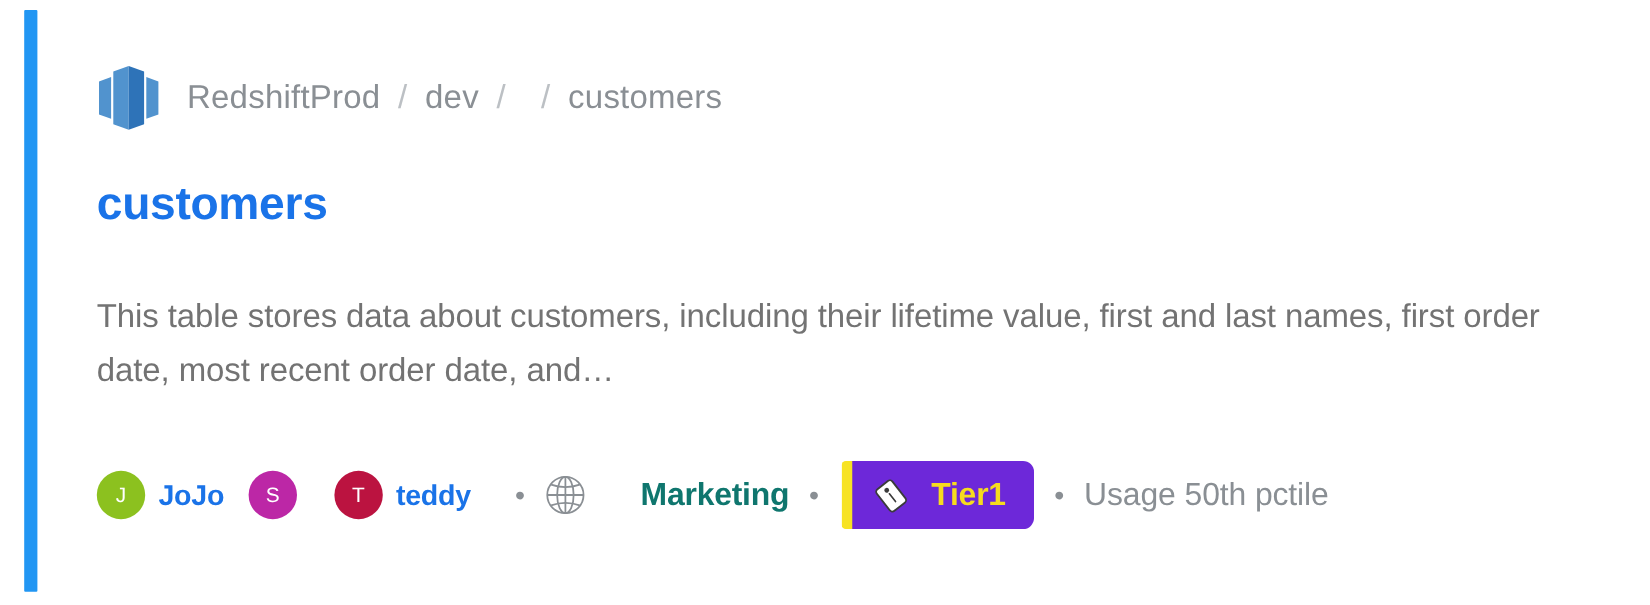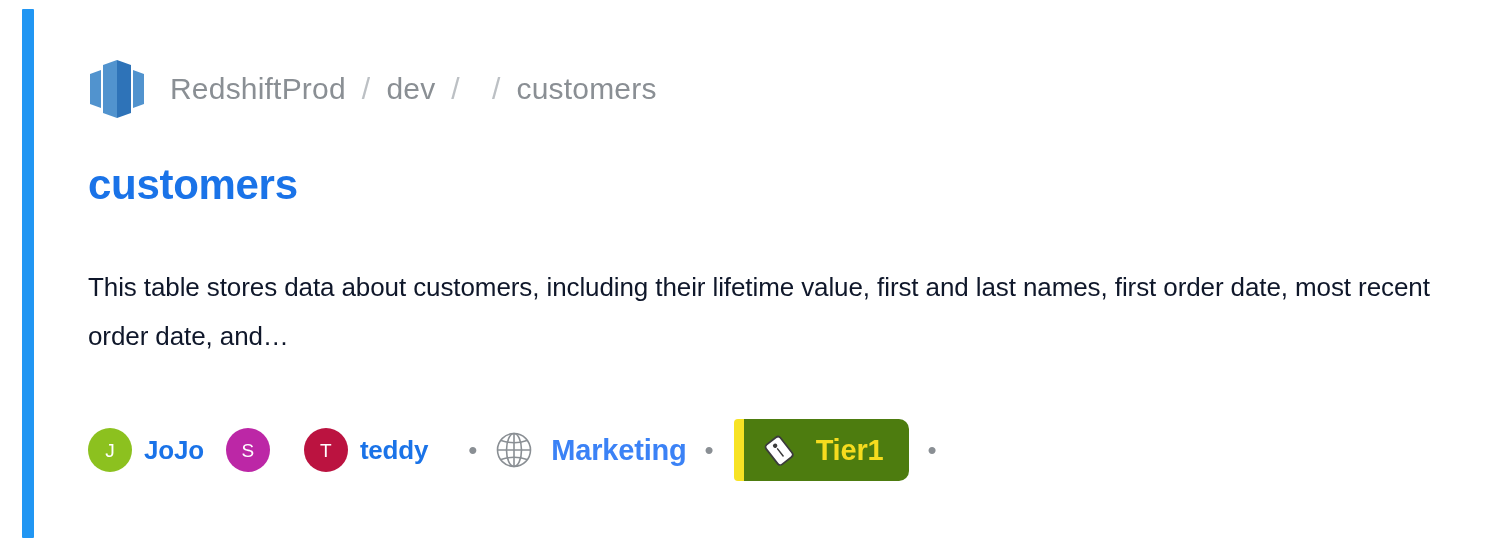--- a/index.html
+++ b/index.html
@@ -87,23 +87,23 @@
     line-height: 1.2;
     cursor: pointer;
   }
 
   
   .description {
     position: absolute;
     top: 263px;
     left: 0;
     width: 1368px;
-    font-size: 26px;
+    font-size: 30px;
     line-height: 49px;
-    color: #0f172a;
+    color: #737373;
     letter-spacing: -0.1px;
   }
 
   
   .meta-row {
     position: absolute;
     top: 410px;
     left: 0;
     display: flex;
     align-items: center;
@@ -151,30 +151,31 @@
     cursor: pointer;
   }
   .globe-icon {
     width: 38px;
     height: 38px;
     margin-right: 18px;
     flex: 0 0 auto;
     display: block;
   }
   .domain-name {
-    color: #3b82f6;
+    color: #0f766e;
     font-weight: bold;
     font-size: 29px;
     letter-spacing: -0.2px;
+    margin-left: 31px;
   }
 
   .tag-chip {
     display: flex;
     align-items: center;
-    background: #4d7c0f;
+    background: #6d28d9;
     border-left: 10px solid #f7e324;
     border-radius: 4px 10px 10px 4px;
     padding: 14px 26px 14px 20px;
     margin-left: 2px;
     cursor: pointer;
   }
   .tag-icon {
     width: 34px;
     height: 34px;
     margin-right: 18px;
@@ -268,16 +269,17 @@
             <path d="M9 4 H21 A3 3 0 0 1 24 7 V26 A3 3 0 0 1 21 29 H9 A3 3 0 0 1 6 26 V7 A3 3 0 0 1 9 4 Z" fill="#ffffff" stroke="#3b3b3b" stroke-width="1.7"></path>
             <circle cx="15" cy="10" r="2.2" fill="#3b3b3b"></circle>
             <line x1="15" y1="14" x2="15" y2="23" stroke="#3b3b3b" stroke-width="1.5" stroke-linecap="round"></line>
           </g>
         </svg>
         <span class="tag-label">Tier1</span>
       </div>
 
       <span class="dot-sep">•</span>
 
+      <span class="usage-text">Usage 50th pctile</span>
     </div>
 
   </div>
 </div>
 
 </body></html>

